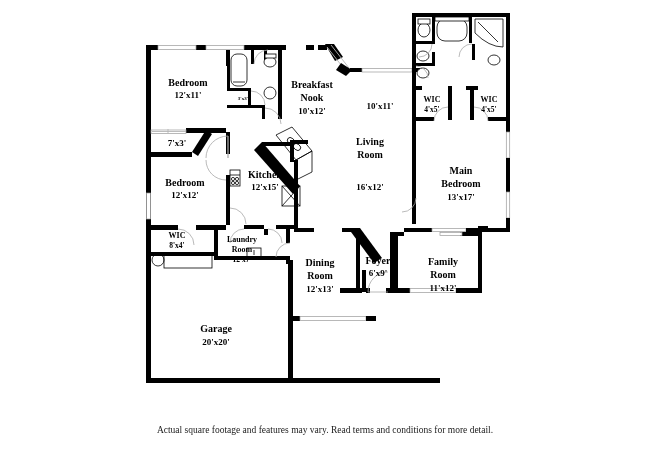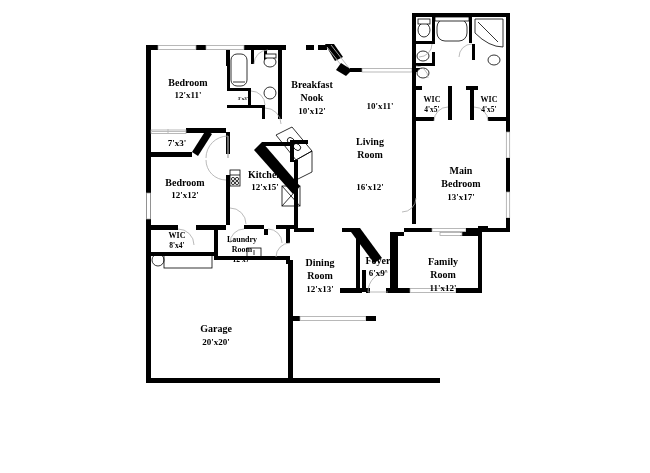--- a/index.html
+++ b/index.html
@@ -362,13 +362,14 @@
     </g>
 
     <text class="rm-label rm-dim" x="177" y="144">7'x3'</text>
     <text class="rm-label rm-dim-xs" x="243" y="99">3'x3'</text>
 
   </g>
 </svg>
 </div>
 
 <div id="disclaimer">
+  <div>Actual square footage and features may vary. Read terms and conditions for more detail.</div>
 </div>
 
 </body></html>

